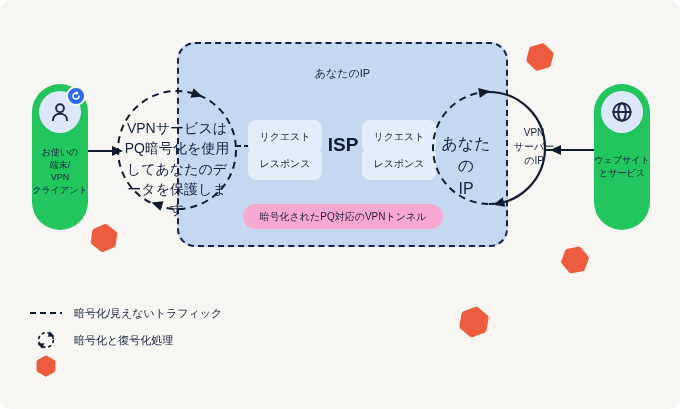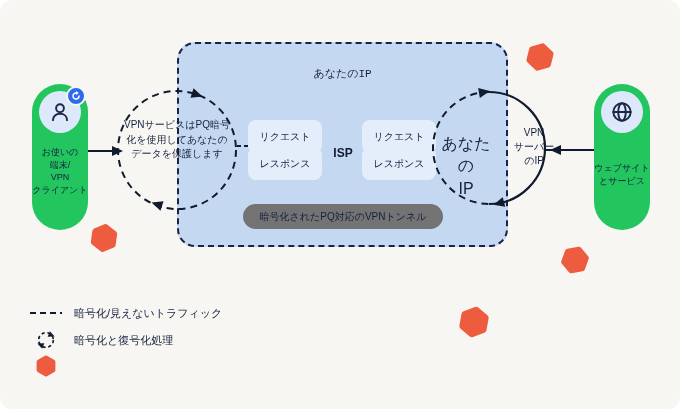--- a/index.html
+++ b/index.html
@@ -28,33 +28,33 @@
   }
   .badge{
     position:absolute;left:34px;top:2px;width:20px;height:20px;border-radius:50%;
     background:#2d6bee;border:2px solid #f7f6f2;display:flex;align-items:center;justify-content:center;z-index:5;
   }
   .capsule-label{
     position:absolute;left:0;width:100%;font-size:9px;line-height:1.4;text-align:center;
   }
 
   
-  .cycle-label{left:123px;top:118px;width:108px;font-size:10px;line-height:1.45;
+  .cycle-label{left:123px;top:118px;width:108px;font-size:14px;line-height:1.45;
     text-align:center;word-break:break-all;z-index:2;}
-  .top-ip-label{left:177px;top:66px;width:331px;font-size:11px;text-align:center;z-index:2;font-family:Liberation Mono, monospace;}
+  .top-ip-label{left:177px;top:66px;width:331px;font-size:11px;text-align:center;z-index:2;}
   .pill{
     width:74px;height:33px;background:#e4eefb;border-radius:8px;z-index:2;
     display:flex;align-items:center;justify-content:center;font-size:10px;
   }
   .isp{left:321px;top:134px;width:44px;height:22px;display:flex;align-items:center;
-    justify-content:center;font-size:12px;font-weight:bold;color:#0f1930;z-index:2;margin-top:8px;}
+    justify-content:center;font-size:19px;font-weight:bold;color:#0f1930;z-index:2;}
   .circle-ip{left:436px;top:133px;width:60px;font-size:16px;line-height:1.4;text-align:center;z-index:2;}
   .server-ip{left:503px;top:126px;width:62px;font-size:10px;line-height:1.4;text-align:center;z-index:2;}
   .bottom-pill{
-    left:243px;top:204px;width:200px;height:25px;background:#737373;border-radius:13px;
+    left:243px;top:204px;width:200px;height:25px;background:#f9a8d4;border-radius:13px;
     display:flex;align-items:center;justify-content:center;font-size:10px;z-index:2;
   }
 
   
   .legend-row{left:28px;height:22px;display:flex;align-items:center;gap:10px;z-index:2;}
   .legend-icon{width:36px;display:flex;align-items:center;justify-content:center;}
   .legend-label{font-size:11px;color:#15203d;}
 
   
   .overlay{left:0;top:0;z-index:3;pointer-events:none;}
@@ -119,21 +119,21 @@
   </div>
 
   <div class="abs capsule" style="left:594px;top:84px;">
     <div class="icon-circle">
       <svg width="26" height="26" viewBox="0 0 24 24">
         <circle class="ic" cx="12" cy="12" r="8"></circle>
         <ellipse class="ic" cx="12" cy="12" rx="3.5" ry="8"></ellipse>
         <line class="ic" x1="4" y1="12" x2="20" y2="12"></line>
       </svg>
     </div>
-    <div class="capsule-label ml" style="top:78px;font-family:Liberation Serif, serif;">ウェブサイト
+    <div class="capsule-label ml" style="top:70px;font-family:Liberation Serif, serif;">ウェブサイト
 とサービス</div>
   </div>
 
   <div class="abs cycle-label">VPNサービスはPQ暗号化を使用してあなたのデータを保護します</div>
 
   <div class="abs top-ip-label">あなたのIP</div>
 
   <div class="abs pill" style="left:248px;top:120px;">リクエスト</div>
   <div class="abs pill" style="left:248px;top:147px;">レスポンス</div>
 

